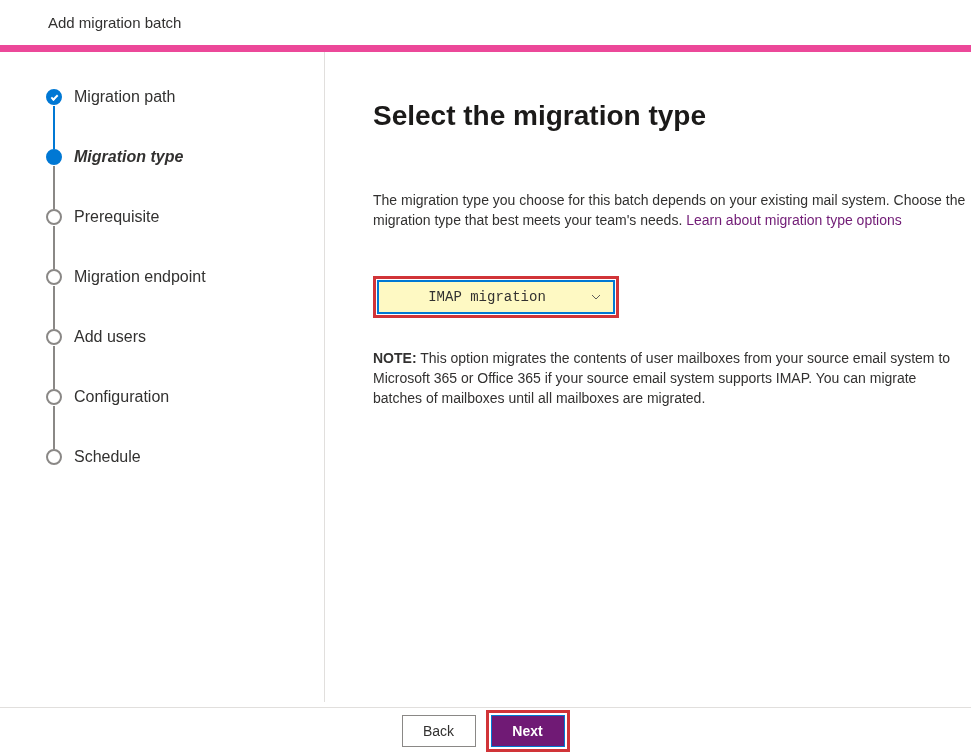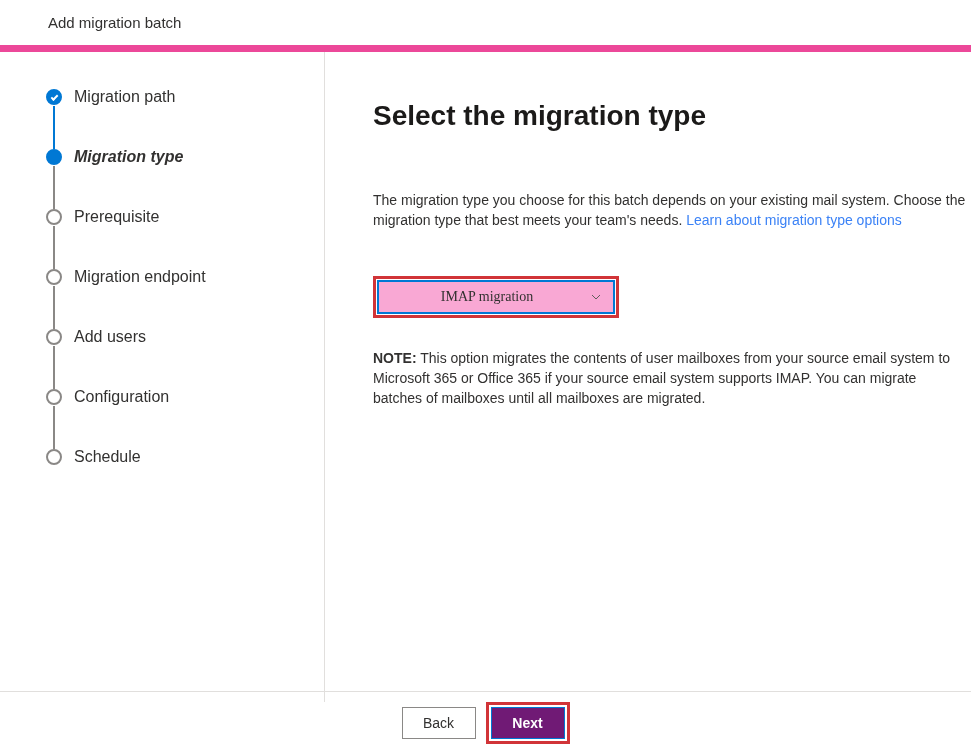--- a/index.html
+++ b/index.html
@@ -94,42 +94,42 @@
       margin-bottom: 58px;
       color: #1b1a19;
     }
     .intro {
       font-size: 14px;
       color: #323130;
       line-height: 20px;
       margin-bottom: 46px;
       max-width: 620px;
     }
-    .intro a { color: #3b82f6; text-decoration: none; }
+    .intro a { color: #701a75; text-decoration: none; }
     .field-label {
       font-size: 14px;
       font-weight: 400;
       margin-bottom: 6px;
       color: #323130;
     }
     .req { color: #a4262c; }
     .select-wrap {
       position: relative;
       display: inline-block;
       border: 3px solid #d13438;
       padding: 2px;
       margin-bottom: 30px;
     }
     .select {
       width: 236px;
       height: 32px;
       border: 1px solid #0078d4;
       box-shadow: 0 0 0 1px #0078d4;
-      background: #f9a8d4;
-      font-family: Liberation Serif, serif;
+      background: #fef9c3;
+      font-family: Liberation Mono, monospace;
       font-size: 14px;
       padding: 0 28px 0 10px;
       appearance: none;
       cursor: pointer;
       color: #323130;
       position: relative;
     }
     .select-chevron {
       position: absolute;
       right: 14px;
@@ -148,21 +148,21 @@
     .note-block strong { font-weight: 600; }
     .supported {
       font-weight: 600;
       font-size: 14px;
     }
     .footer {
       position: absolute;
       bottom: 0;
       left: 0;
       right: 0;
-      height: 62px;
+      height: 46px;
       border-top: 1px solid #e1dfdd;
       display: flex;
       justify-content: center;
       align-items: center;
       gap: 10px;
     }
     .btn {
       min-width: 74px;
       height: 32px;
       border: 1px solid #8a8886;

